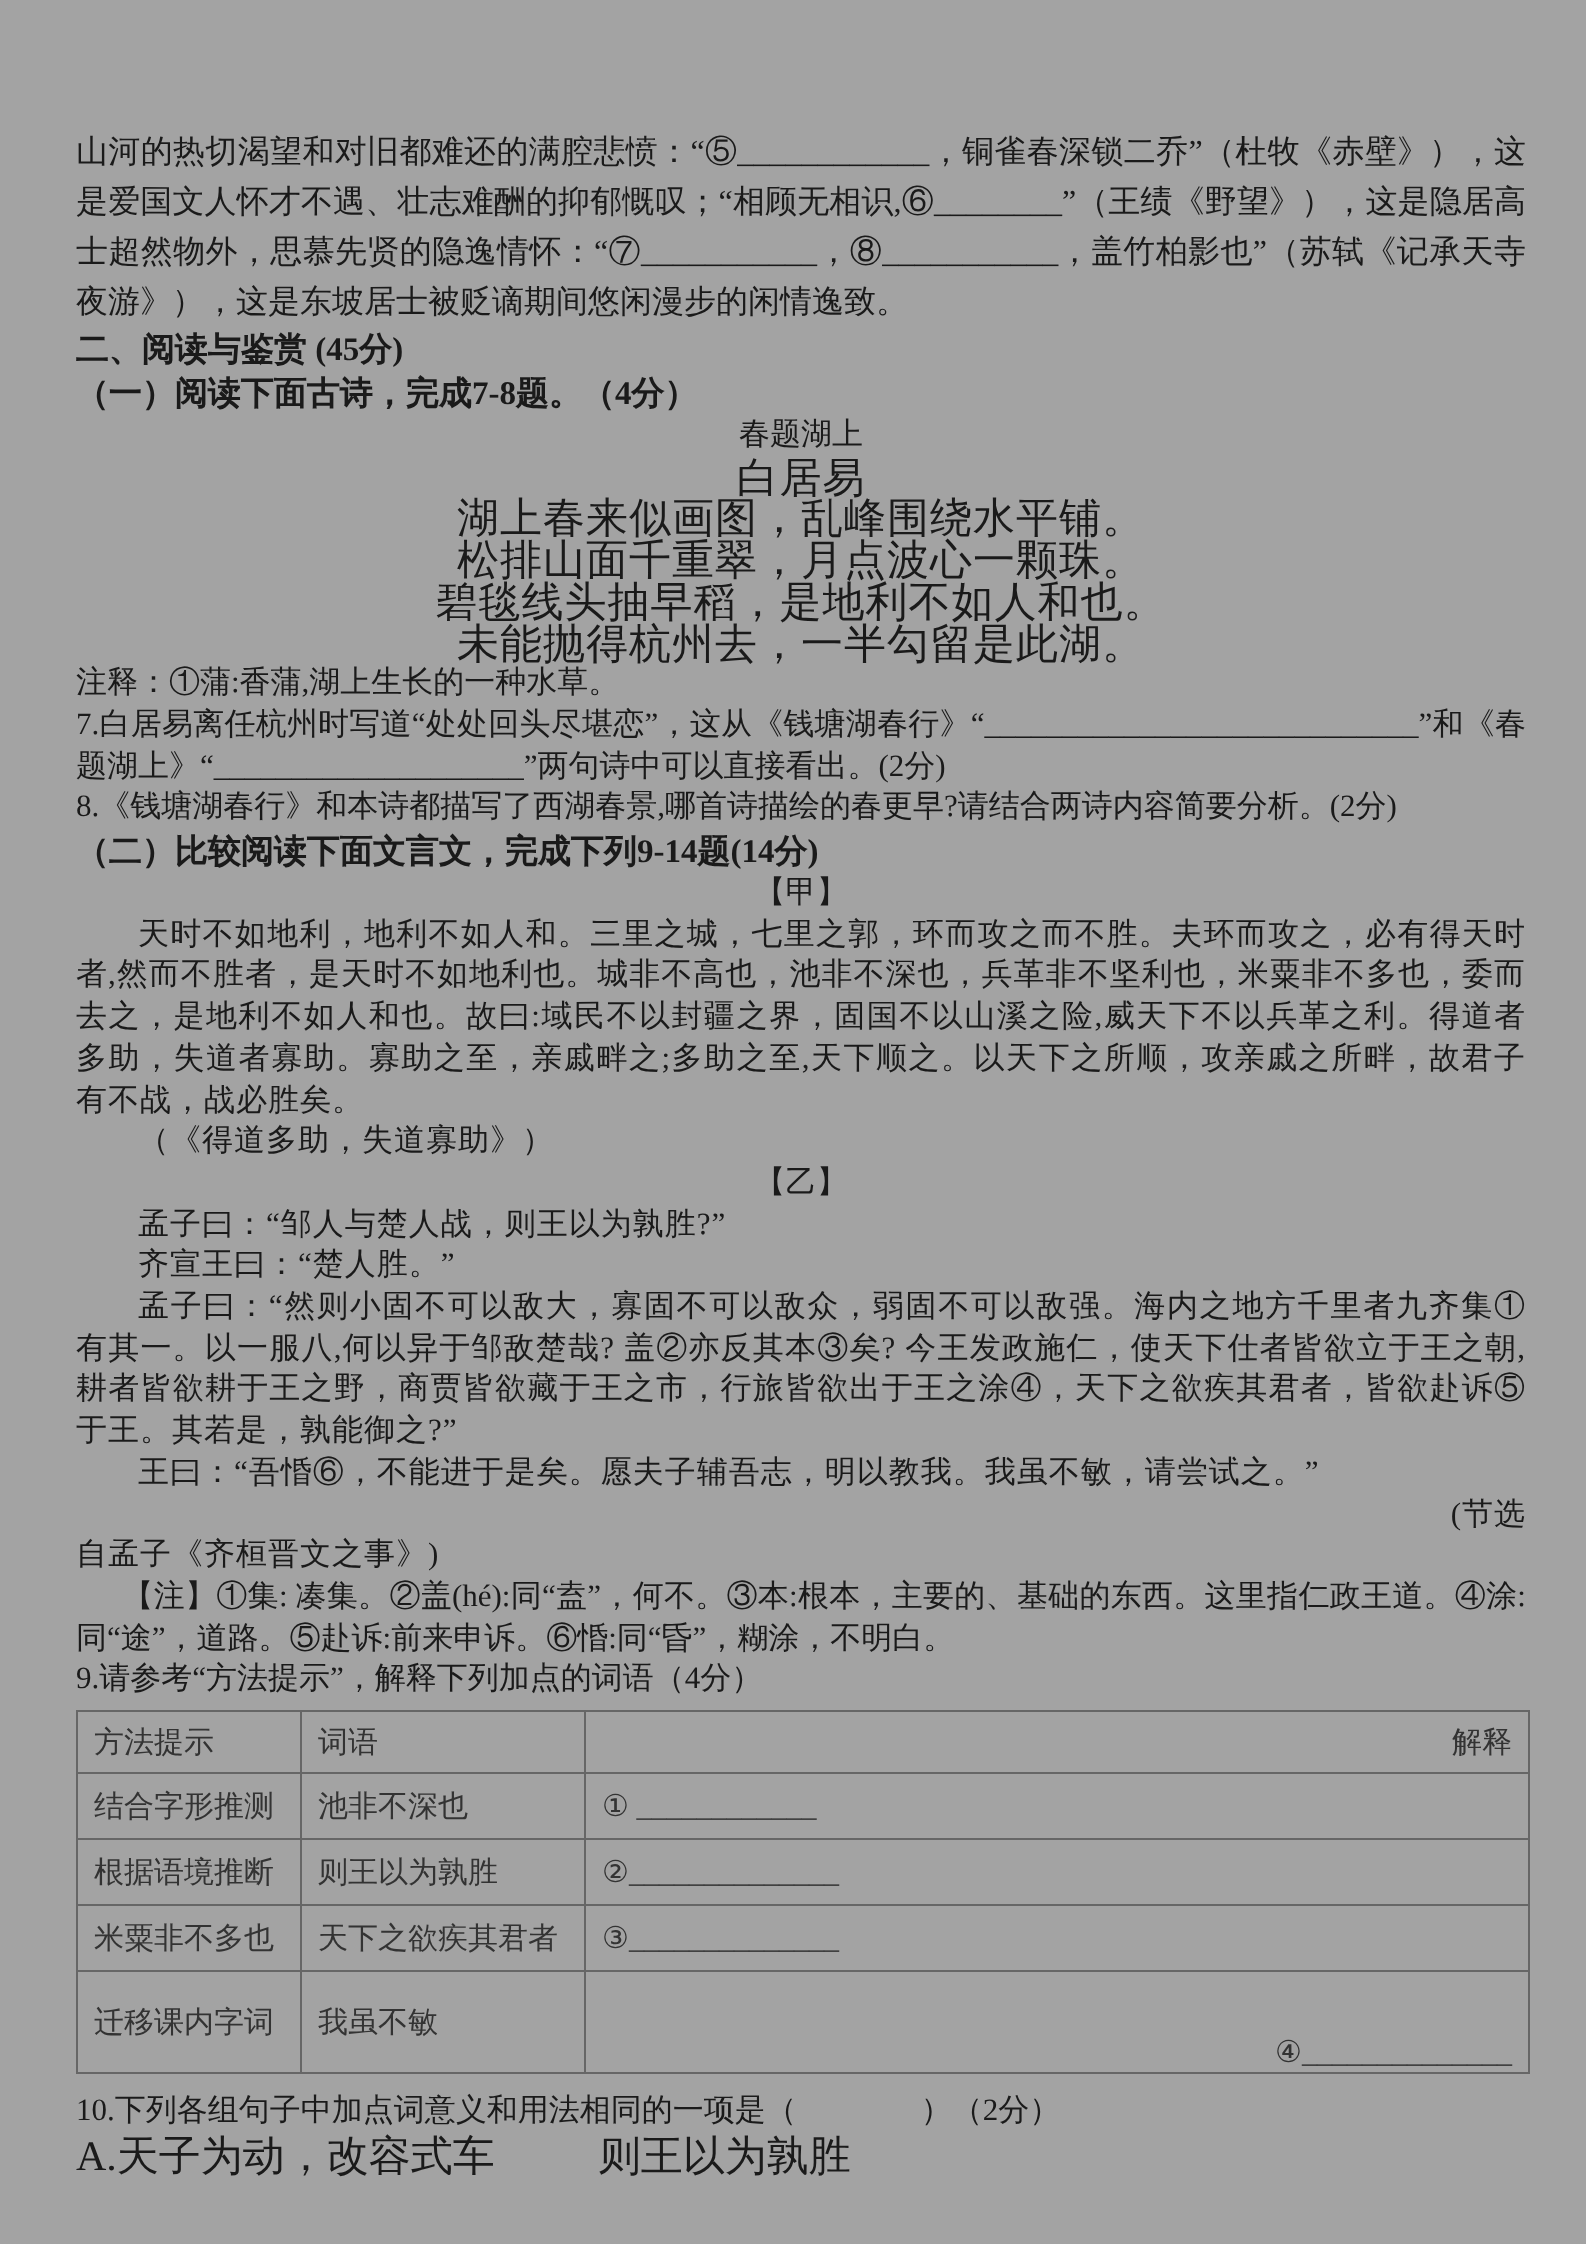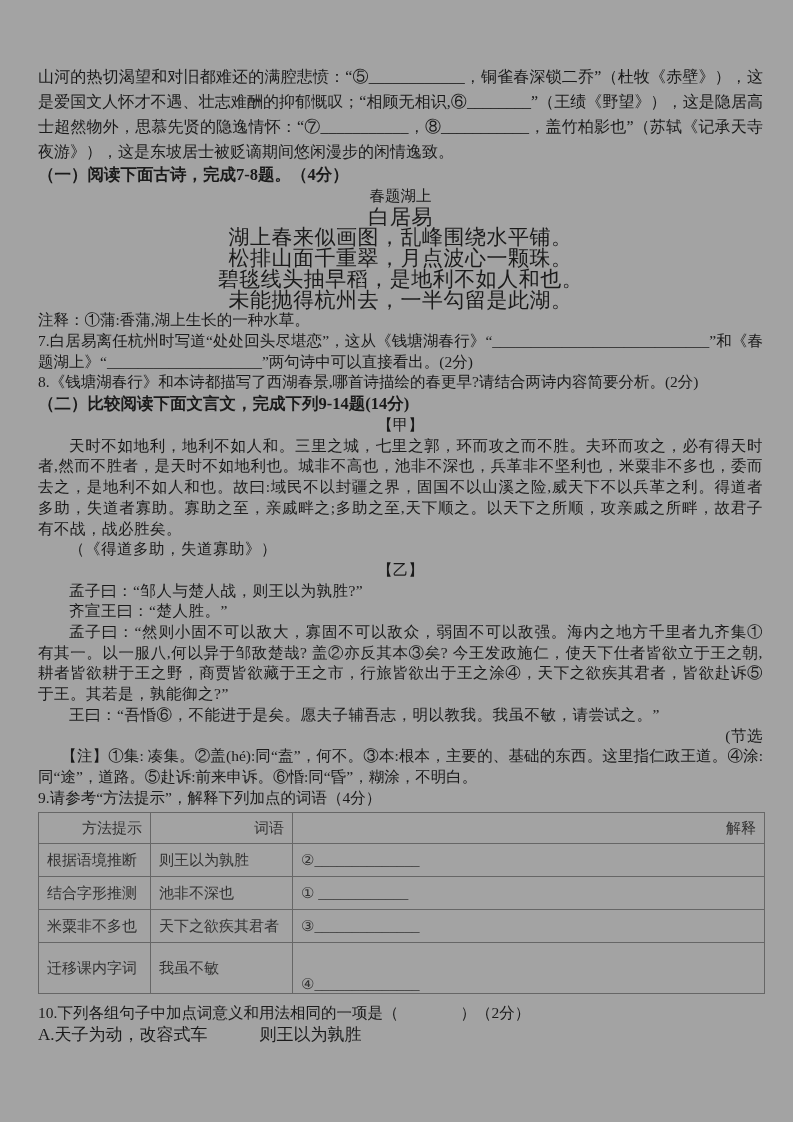--- a/index.html
+++ b/index.html
@@ -24,36 +24,37 @@
   table.q9 {
     width: 727px; border-collapse: collapse; margin-top: 4px;
     font-size: 15px; color: #333;
   }
   table.q9 th, table.q9 td {
     border: 1px solid #666; padding: 2px 8px; font-weight: normal;
     vertical-align: middle;
   }
   table.q9 col.c1 { width: 112px; }
   table.q9 col.c2 { width: 142px; }
-  table.q9 th { text-align: right; height: 26px; }
+  table.q9 th { text-align: left; height: 26px; }
   table.q9 th.expl { text-align: right; padding-left: 100px; }
   table.q9 td { height: 28px; text-align: left; }
   table.q9 tr.last td { height: 46px; }
-  table.q9 tr.last td.ans { vertical-align: bottom; padding-bottom: 0; }
+  table.q9 tr.last td.ans { vertical-align: bottom; padding-bottom: 0; text-align: right; }
   .q10-line { margin-top: 8px; font-size: 15.5px; line-height: 22px; }
-  .optA { font-size: 17px; line-height: 22px; }
+  .optA { font-size: 21px; line-height: 22px; }
   .optA .right-part { margin-left: 52px; }
 </style>
 </head>
 <body>
 
 <div class="page">
 
   <p class="intro">山河的热切渴望和对旧都难还的满腔悲愤：“⑤____________，铜雀春深锁二乔”（杜牧《赤壁》），这是爱国文人怀才不遇、壮志难酬的抑郁慨叹；“相顾无相识,⑥________”（王绩《野望》），这是隐居高士超然物外，思慕先贤的隐逸情怀：“⑦___________，⑧___________，盖竹柏影也”（苏轼《记承天寺夜游》），这是东坡居士被贬谪期间悠闲漫步的闲情逸致。</p>
 
+  <p class="head">二、阅读与鉴赏 (45分)</p>
 
   <p class="head">（一）阅读下面古诗，完成7-8题。（4分）</p>
 
   <p class="center body bold">春题湖上</p>
   <p class="center poem-line kai">白居易</p>
   <p class="center poem-line kai">湖上春来似画图，乱峰围绕水平铺。</p>
   <p class="center poem-line kai">松排山面千重翠，月点波心一颗珠。</p>
   <p class="center poem-line kai">碧毯线头抽早稻，是地利不如人和也。</p>
   <p class="center poem-line kai">未能抛得杭州去，一半勾留是此湖。</p>
 
@@ -67,46 +68,47 @@
   <p class="center body bold">【甲】</p>
   <p class="body justify indent2 kai">天时不如地利，地利不如人和。三里之城，七里之郭，环而攻之而不胜。夫环而攻之，必有得天时者,然而不胜者，是天时不如地利也。城非不高也，池非不深也，兵革非不坚利也，米粟非不多也，委而去之，是地利不如人和也。故曰:域民不以封疆之界，固国不以山溪之险,威天下不以兵革之利。得道者多助，失道者寡助。寡助之至，亲戚畔之;多助之至,天下顺之。以天下之所顺，攻亲戚之所畔，故君子有不战，战必胜矣。</p>
   <p class="body indent2 kai">（《得道多助，失道寡助》）</p>
 
   <p class="center body bold">【乙】</p>
   <p class="body indent2 kai">孟子曰：“邹人与楚人战，则王以为孰胜?”</p>
   <p class="body indent2 kai">齐宣王曰：“楚人胜。”</p>
   <p class="body justify indent2 kai">孟子曰：“然则小固不可以敌大，寡固不可以敌众，弱固不可以敌强。海内之地方千里者九齐集①有其一。以一服八,何以异于邹敌楚哉? 盖②亦反其本③矣? 今王发政施仁，使天下仕者皆欲立于王之朝,耕者皆欲耕于王之野，商贾皆欲藏于王之市，行旅皆欲出于王之涂④，天下之欲疾其君者，皆欲赴诉⑤于王。其若是，孰能御之?”</p>
   <p class="body indent2 kai">王曰：“吾惛⑥，不能进于是矣。愿夫子辅吾志，明以教我。我虽不敏，请尝试之。”</p>
   <p class="body right kai">(节选</p>
+  <p class="body kai">自孟子《齐桓晋文之事》)</p>
 
   <p class="body justify indent15">【注】①集: 凑集。②盖(hé):同“盍”，何不。③本:根本，主要的、基础的东西。这里指仁政王道。④涂:同“途”，道路。⑤赴诉:前来申诉。⑥惛:同“昏”，糊涂，不明白。</p>
 
   <p class="body">9.请参考“方法提示”，解释下列加点的词语（4分）</p>
 
   <table class="q9">
     <colgroup>
         <col class="c1">
         <col class="c2">
         <col>
       </colgroup>
     <tbody>
         <tr>
       <th>方法提示</th>
       <th>词语</th>
       <th class="expl">解释</th>
     </tr>
     <tr>
+      <td>结合字形推测</td>
+      <td>池非不深也</td>
+      <td class="ans">① ____________</td>
+    </tr>
+    <tr>
       <td>根据语境推断</td>
       <td>则王以为孰胜</td>
       <td class="ans">②______________</td>
-    </tr>
-    <tr>
-      <td>结合字形推测</td>
-      <td>池非不深也</td>
-      <td class="ans">① ____________</td>
     </tr>
     <tr>
       <td>米粟非不多也</td>
       <td>天下之欲疾其君者</td>
       <td class="ans">③______________</td>
     </tr>
     <tr class="last">
       <td>迁移课内字词</td>
       <td>我虽不敏</td>
       <td class="ans">④______________</td>

